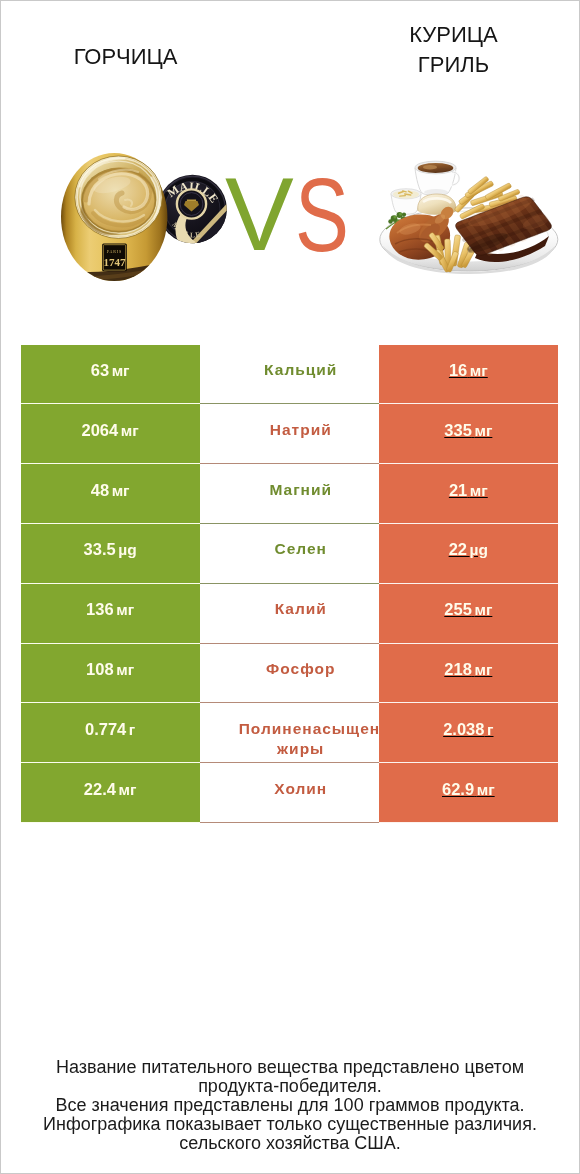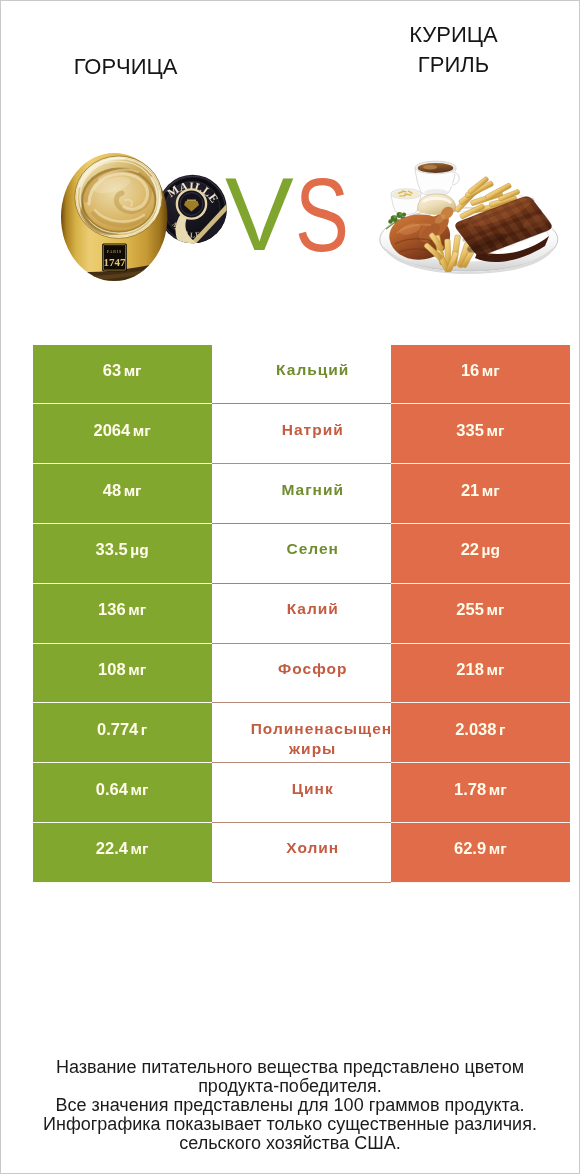--- a/index.html
+++ b/index.html
@@ -3,39 +3,39 @@
 <meta charset="utf-8">
 <title>Nutrition comparison infographic</title>
 <style>
   html,body{margin:0;padding:0;background:#ffffff;}
   body{width:580px;height:1174px;font-family:"Liberation Sans",sans-serif;-webkit-font-smoothing:antialiased;}
   #page{position:relative;width:580px;height:1174px;overflow:hidden;transform:translateZ(0);}
 
   
   .title{position:absolute;width:253.6px;text-align:center;font-size:22px;line-height:30px;
          font-weight:400;color:var(--title-text,#151515);letter-spacing:0px;}
-  .title-left{left:-1.2px;top:52px;}
+  .title-left{left:-1.2px;top:42px;}
   .title-right{left:326.7px;top:20.3px;}
 
   
   .vs{position:absolute;font-size:103px;line-height:160px;font-weight:400;white-space:pre;}
   .vs-v{left:225px;top:134.8px;color:var(--vs-green,#80A52F);}
   .vs-s{left:295.1px;top:135.5px;color:var(--vs-orange,#E06C4A);transform:scaleX(0.785);transform-origin:left top;}
 
   
   .hero{position:absolute;left:0;top:0;width:580px;height:1174px;pointer-events:none;}
 
   
-  #table{position:absolute;left:20.6px;top:344.6px;width:537.3px;margin-left:12px;}
+  #table{position:absolute;left:20.6px;top:344.6px;width:537.3px;}
   .row{display:flex;width:537.3px;height:59.8px;}
   .cell{width:179.1px;box-sizing:border-box;display:flex;align-items:flex-start;overflow:hidden;}
   .cell>.inner{width:100%;min-width:0;box-sizing:border-box;padding:15.4px 16px 0 16px;
                text-align:center;line-height:20px;font-weight:bold;font-size:16.5px;word-spacing:-2px;}
   .cell-left{background:var(--green-fill,#82A72F);border-bottom:1px solid var(--green-sep,#FBFDEE);}
-  .cell-right{background:var(--orange-fill,#E06C4A);border-bottom:1px solid var(--orange-sep,#FDF3EE);}
+  .cell-right{background:var(--orange-fill,#E06C4A);border-bottom:1px solid var(--orange-sep,#FDF3EE);text-decoration:underline;}
   .cell-left .inner,.cell-right .inner{color:var(--value-text,#FFFCEB);}
   .cell-mid{background:#ffffff;padding-left:23px;}
   .cell-mid .inner{font-size:15.5px;letter-spacing:1px;word-spacing:normal;}
   .unit{font-size:15.5px;font-weight:bold;}
   .win-green .inner{color:var(--green-text,#708C2F);}
   .win-orange .inner{color:var(--orange-text,#C35C41);}
   .win-green{border-bottom:1px solid var(--green-border,#8B9565);}
   .win-orange{border-bottom:1px solid var(--orange-border,#B58B79);}
 
   
@@ -398,31 +398,20 @@
         </div>
     <div class="cell cell-mid win-orange">
           <div class="inner"><span>Полиненасыщенные жиры</span></div>
         </div>
     <div class="cell cell-right">
           <div class="inner"><span>2.038</span> <span class="unit">г</span></div>
         </div>
   </div>
       <div class="row">
     <div class="cell cell-left">
-          <div class="inner"><span>0.64</span> <span class="unit">мг</span></div>
-        </div>
-    <div class="cell cell-mid win-orange">
-          <div class="inner"><span>Цинк</span></div>
-        </div>
-    <div class="cell cell-right">
-          <div class="inner"><span>1.78</span> <span class="unit">мг</span></div>
-        </div>
-  </div>
-      <div class="row">
-    <div class="cell cell-left">
           <div class="inner"><span>22.4</span> <span class="unit">мг</span></div>
         </div>
     <div class="cell cell-mid win-orange">
           <div class="inner"><span>Холин</span></div>
         </div>
     <div class="cell cell-right">
           <div class="inner"><span>62.9</span> <span class="unit">мг</span></div>
         </div>
   </div>
     </div>

